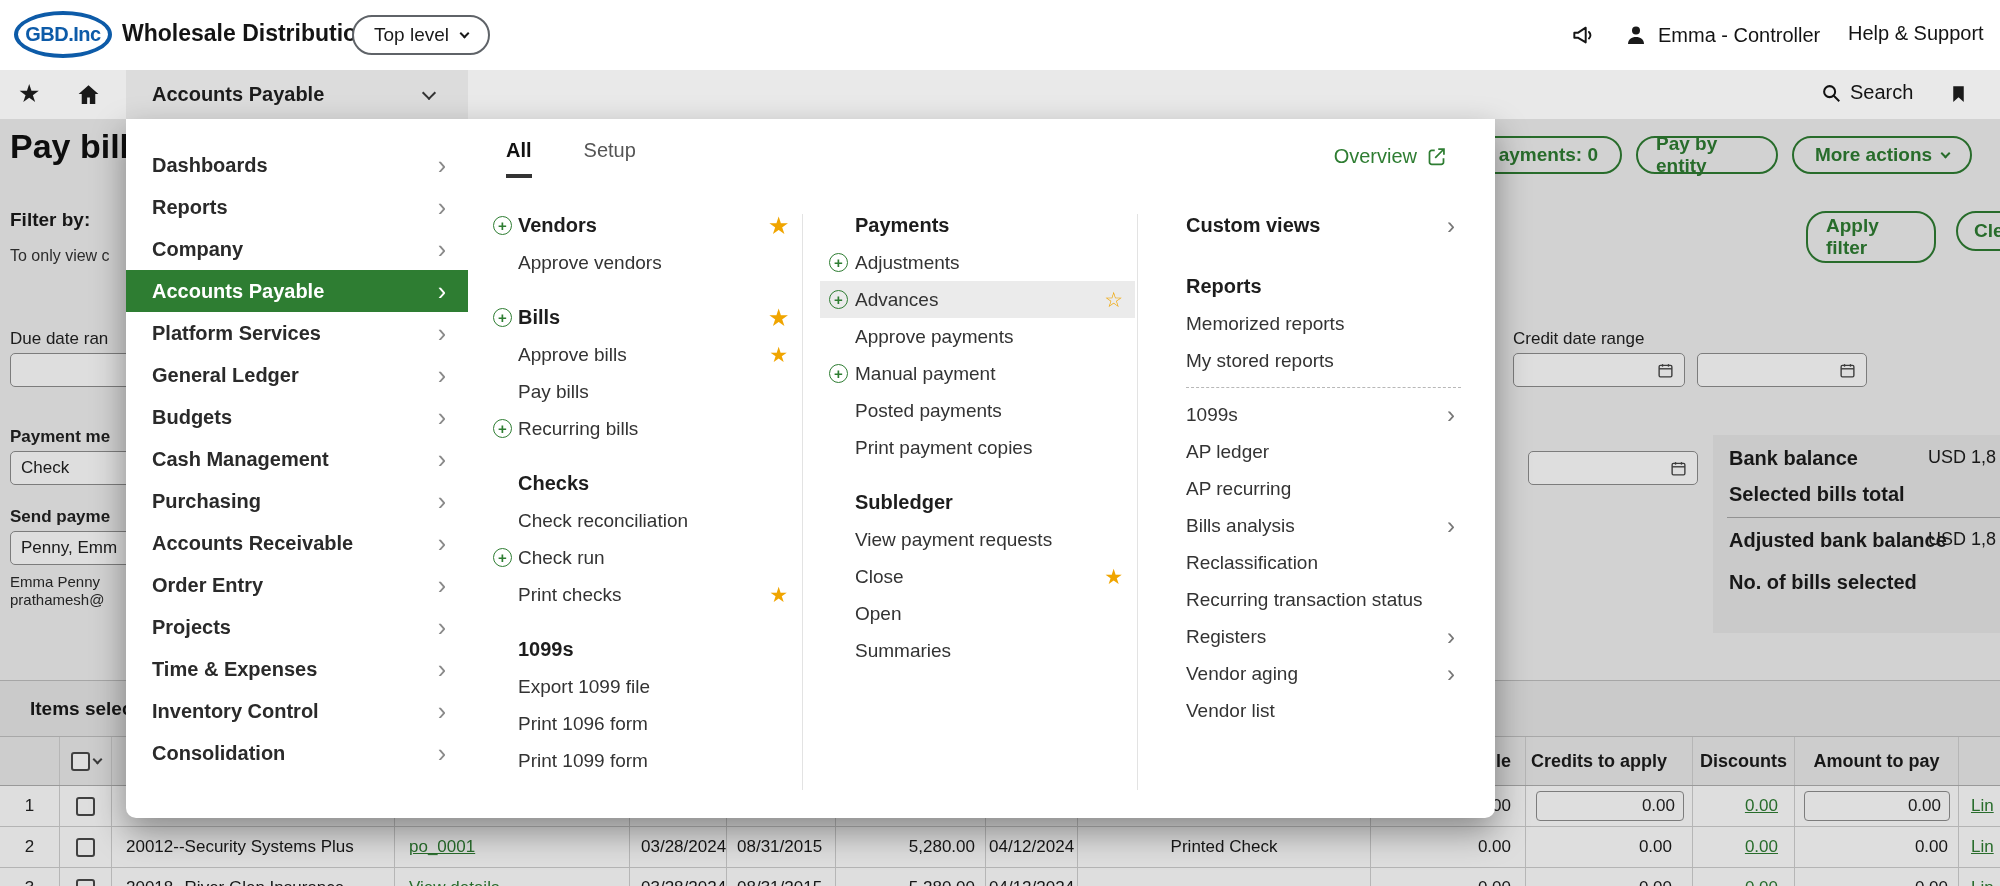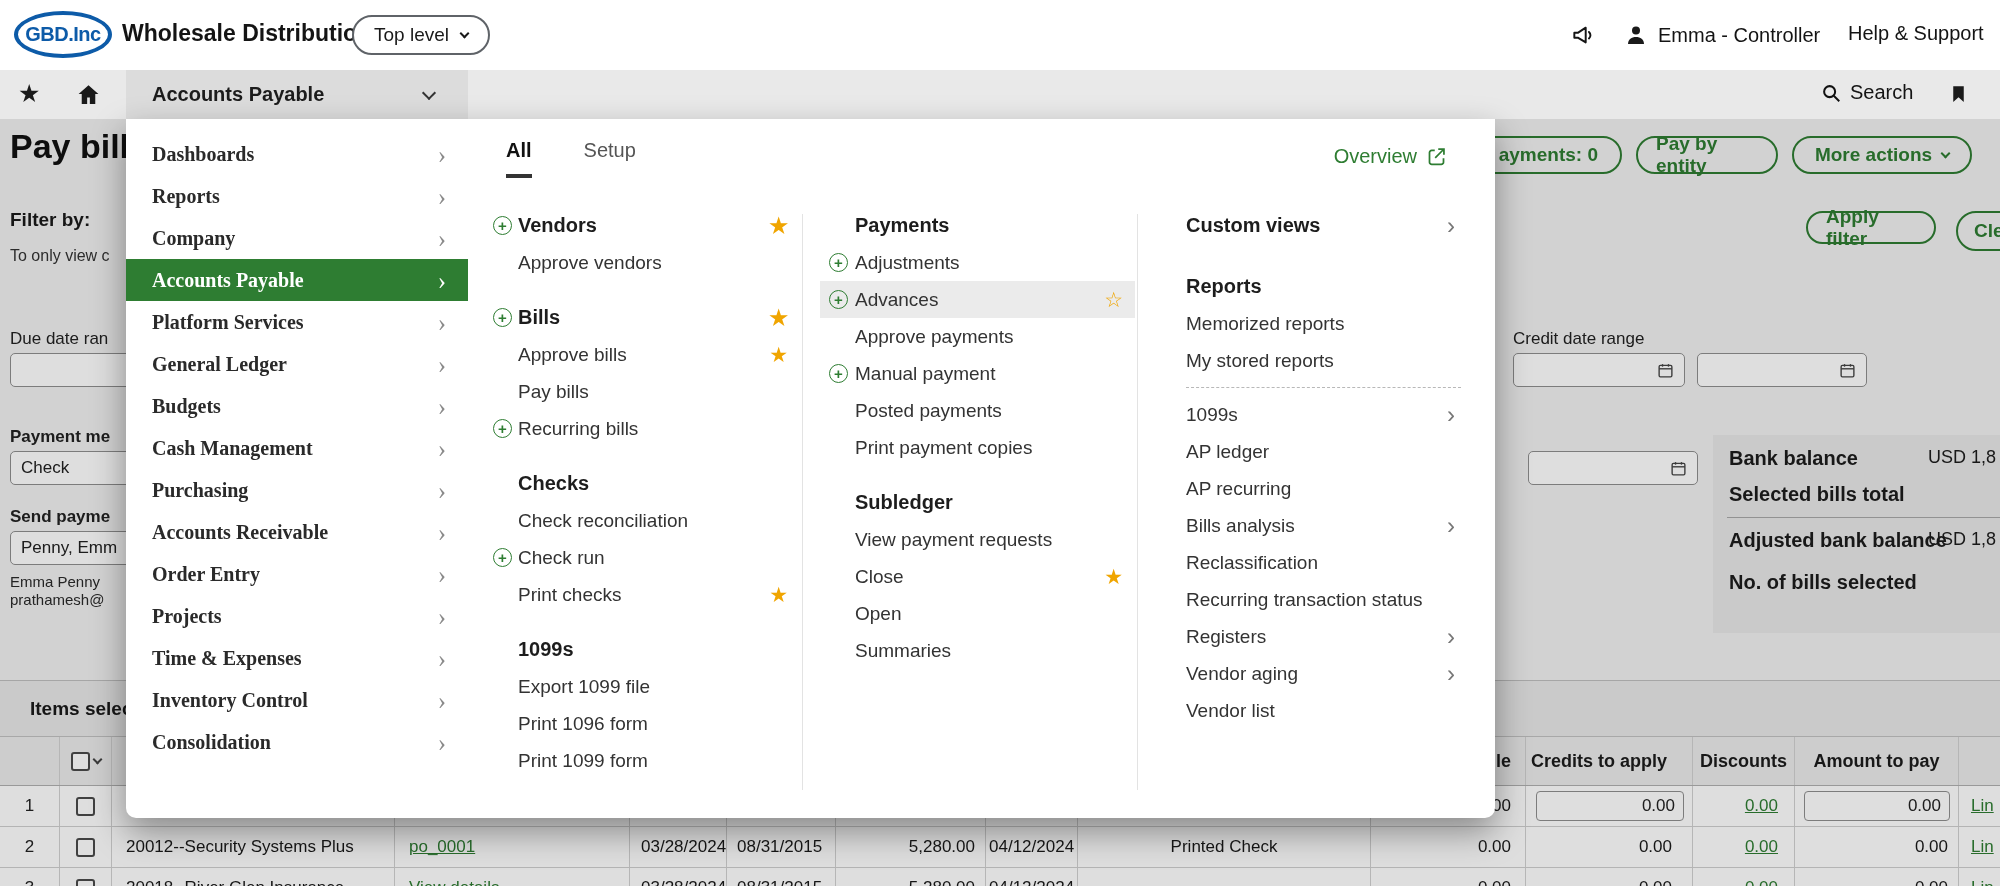--- a/index.html
+++ b/index.html
@@ -36,21 +36,21 @@
 
   
   #page { position:absolute; top:119px; left:0; right:0; bottom:0; background:#f2f2f2; z-index:1; }
   .page-title { position:absolute; left:10px; top:8px; font-size:34px; font-weight:700; color:#111; }
 
   .pill { height:38px; border:2px solid #2e7d32; color:#2e7d32; border-radius:20px; background:transparent;
           display:flex; align-items:center; justify-content:center; gap:10px; font-size:19px; font-weight:600; padding:0 18px; }
   .pill-payments { position:absolute; left:1398px; top:17px; width:224px; justify-content:flex-end; padding-right:22px; }
   .pill-entity   { position:absolute; left:1636px; top:17px; width:142px; }
   .pill-more     { position:absolute; left:1792px; top:17px; width:180px; }
-  .pill-apply    { position:absolute; left:1806px; top:92px; width:130px; height:33px; }
+  .pill-apply    { position:absolute; left:1806px; top:92px; width:130px; height:52px; }
   .pill-clear    { position:absolute; left:1956px; top:92px; width:110px; height:40px; justify-content:flex-start; padding-left:16px; }
 
   .filter-label { position:absolute; left:10px; top:90px; font-size:19px; font-weight:700; color:#1a1a1a; }
   .filter-hint  { position:absolute; left:10px; top:128px; font-size:16px; color:#333; white-space:nowrap; }
 
   .fld-label { position:absolute; font-size:17px; color:#222; white-space:nowrap; }
   .fld-label.b { font-weight:700; }
   .input { border:1px solid #8f8f8f; border-radius:5px; background:#fff; height:34px; display:flex; align-items:center;
            padding:0 10px; font-size:17px; color:#222; position:absolute; }
   .input .cal { margin-left:auto; }
@@ -90,21 +90,21 @@
   .c-pay .cell-input { width:146px; }
   .cb { width:19px; height:19px; border:2px solid #4a4a4a; border-radius:3px; background:#fff; display:inline-block; }
   .glink { color:#2e7d32; text-decoration:underline; cursor:pointer; }
 
   
   #dim { position:absolute; top:119px; left:0; right:0; bottom:0; background:rgba(0,0,0,0.13); z-index:4; }
 
   
   #megamenu { position:absolute; left:126px; top:119px; width:1369px; height:699px; background:#fff; z-index:10;
               border-radius:0 0 10px 10px; box-shadow:0 14px 34px rgba(0,0,0,0.38); display:flex; overflow:hidden; }
-  .mm-side { width:342px; padding-top:14px; flex:none;font-family:Liberation Serif, serif; }
+  .mm-side { width:342px; padding-top:25px; flex:none; }
   .side-item { height:42px; display:flex; align-items:center; padding:0 22px 0 26px; font-size:20px; font-weight:700; color:#2a2a2a; cursor:pointer; }
   .side-item .chev { margin-left:auto; font-size:25px; line-height:1; color:#8a8a8a; font-weight:400; }
   .side-item.active { background:#2e7d32; color:#fff; }
   .side-item.active .chev { color:#fff; }
   .mm-content { position:relative; flex:1; }
   .mm-tabs { position:absolute; top:20px; left:38px; display:flex; gap:52px; }
   .mm-tab { font-size:20px; color:#555; padding-bottom:12px; cursor:pointer; }
   .mm-tab.active { color:#111; font-weight:700; border-bottom:4px solid #333; }
   .mm-overview { position:absolute; top:26px; right:48px; display:flex; align-items:center; gap:9px;
                  color:#2e7d32; font-size:20px; font-weight:500; cursor:pointer; }

